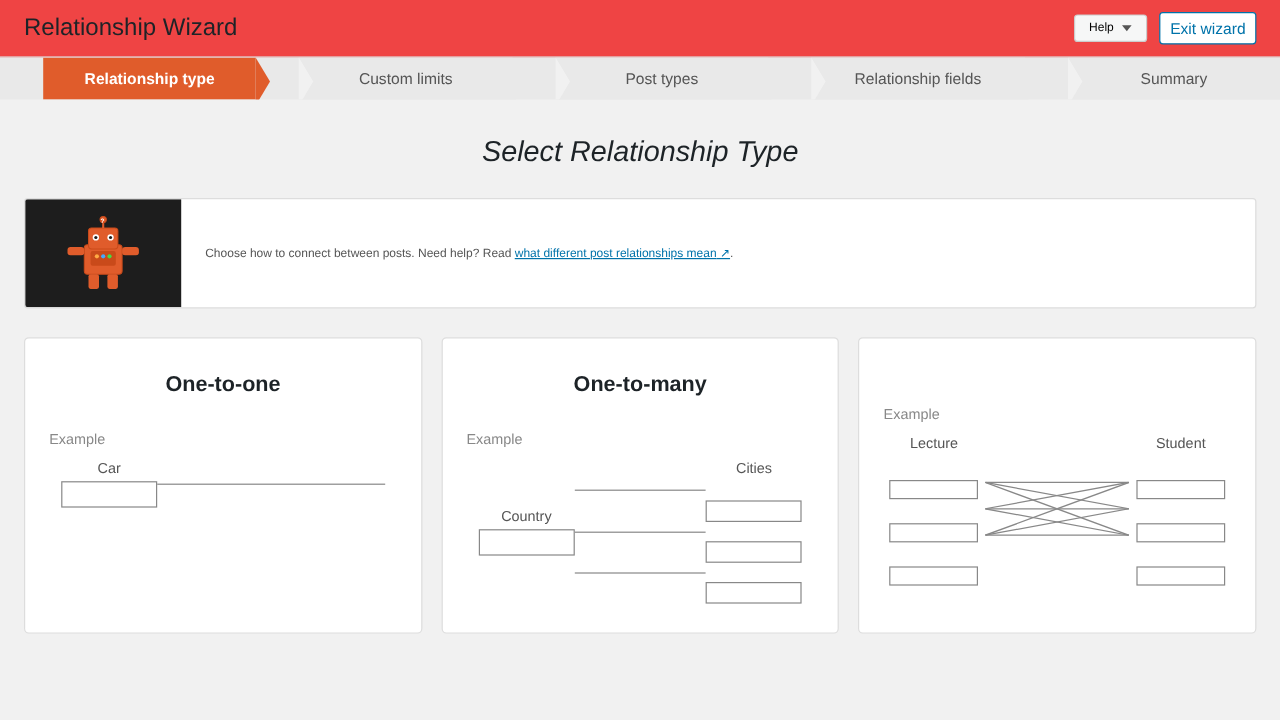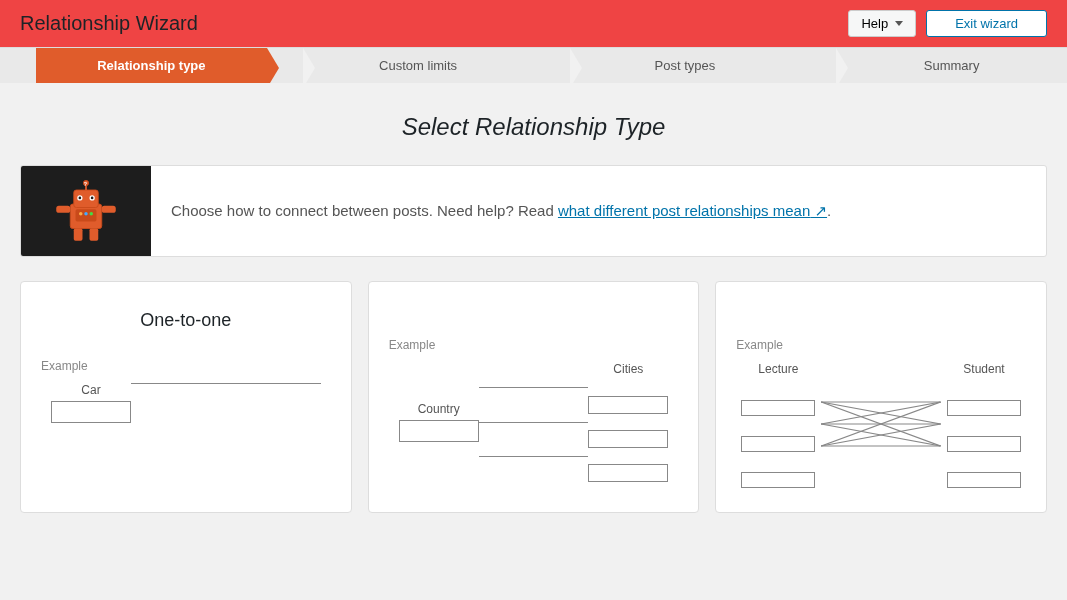--- a/index.html
+++ b/index.html
@@ -29,31 +29,31 @@
       display: flex;
       align-items: center;
       gap: 10px;
     }
     .help-btn {
       background: #f6f7f7;
       border: 1px solid #ccc;
       border-radius: 3px;
       padding: 5px 12px;
       cursor: pointer;
-      font-size: 13px;
+      font-size: 10px;
       display: flex;
       align-items: center;
       gap: 4px;
     }
     .exit-btn {
       background: #fff;
       border: 1px solid #0073aa;
       color: #0073aa;
       border-radius: 3px;
-      padding: 5px 28px;
+      padding: 5px 8px;
       cursor: pointer;
       font-size: 13px;
     }
 
     
     .wizard-nav {
       display: flex;
       background: #e9e9e9;
       overflow: hidden;
     }
@@ -137,21 +137,21 @@
       align-items: center;
       justify-content: center;
       flex-shrink: 0;
     }
     .robot-svg {
       width: 70px;
       height: 70px;
     }
     .info-banner-text {
       padding: 16px 20px;
-      font-size: 15px;
+      font-size: 10px;
       color: #555;
     }
     .info-banner-text a {
       color: #0073aa;
       text-decoration: underline;
     }
 
     
     .cards-container {
       display: flex;
@@ -160,21 +160,21 @@
     .rel-card {
       flex: 1;
       background: #fff;
       border: 1px solid #ddd;
       border-radius: 4px;
       padding: 28px 20px 24px;
       cursor: pointer;
     }
     .rel-card-title {
       font-size: 18px;
-      font-weight: 400;
+      font-weight: 700;
       text-align: center;
       margin-bottom: 20px;
       color: #1d2327;
     }
     .rel-card-example-label {
       font-size: 12px;
       color: #888;
       margin-bottom: 10px;
       margin-top: 28px;
     }
@@ -182,20 +182,21 @@
       font-size: 12px;
       color: #555;
       text-align: center;
       margin-bottom: 4px;
     }
     .node-col { display: flex; flex-direction: column; align-items: center; }
 
     
     .diagram-1to1 {
       display: flex;
+      align-items: center;
       width: 100%;
       padding: 0 10px;
     }
     .box-single {
       width: 80px;
       height: 22px;
       border: 1px solid #888;
       background: #fff;
     }
     .line-connector {
@@ -253,20 +254,23 @@
   <div class="wizard-step active">
     <span>Relationship type</span>
   </div>
   <div class="wizard-step">
     <span>Custom limits</span>
   </div>
   <div class="wizard-step">
     <span>Post types</span>
   </div>
   <div class="wizard-step">
+    <span>Relationship fields</span>
+  </div>
+  <div class="wizard-step">
     <span>Summary</span>
   </div>
 </div>
 
 <div class="main-content">
   <h1 class="page-heading">Select Relationship Type</h1>
 
   <div class="info-banner">
     <div class="info-banner-icon">
 
@@ -312,20 +316,21 @@
       <div class="diagram-1to1">
         <div class="node-col">
           <div class="node-label">Car</div>
           <div class="box-single"></div>
         </div>
         <div class="line-connector"></div>
       </div>
     </div>
 
     <div class="rel-card">
+      <div class="rel-card-title">One-to-many</div>
       <div class="rel-card-example-label">Example</div>
       <div style="display:flex; align-items:center; width:100%; padding: 0 10px;">
         <div class="node-col">
           <div class="node-label">Country</div>
           <div class="box-single"></div>
         </div>
 
         <div style="flex:1; display:flex; flex-direction:column; justify-content:space-between; height:70px; position:relative;">
           <div style="height:1px; background:#888; width:100%;"></div>
           <div style="height:1px; background:#888; width:100%;"></div>

